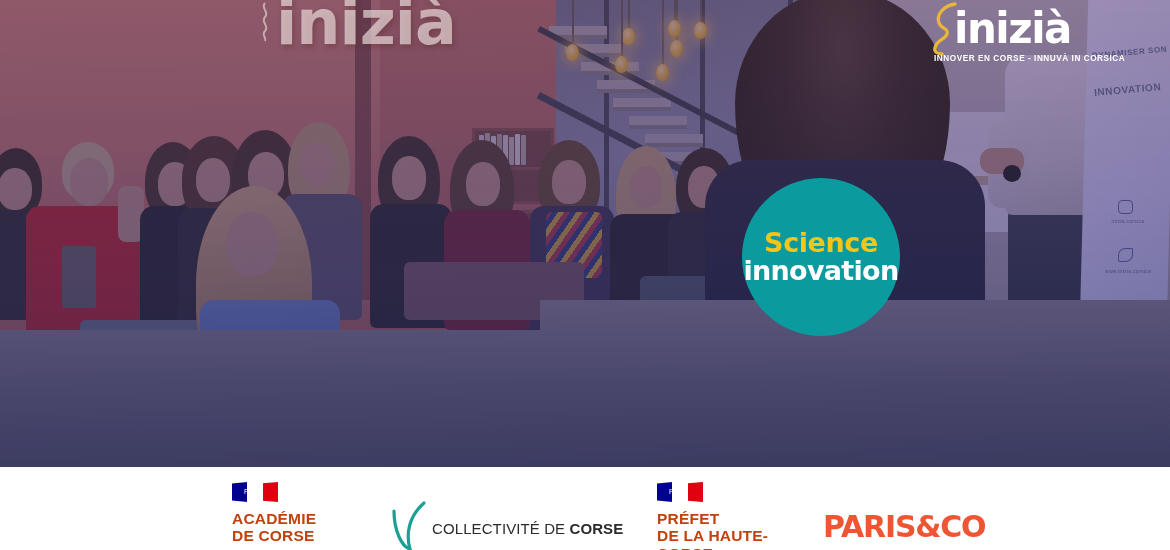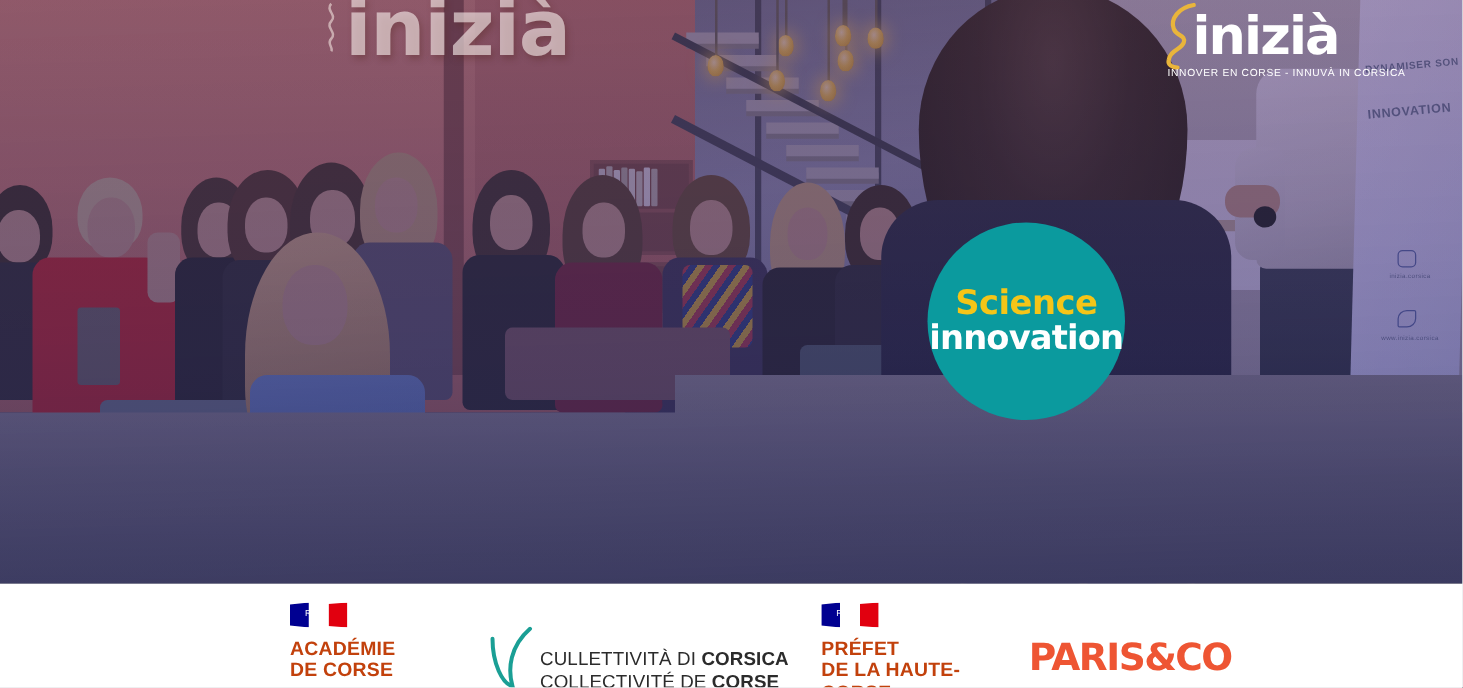--- a/index.html
+++ b/index.html
@@ -276,21 +276,21 @@
   .inizia-logo { position: absolute; left: 930px; top: 2px; width: 170px; height: 70px; }
   .inizia-word {
     position: absolute; left: 24px; top: 6px;
     font-family: "DejaVu Sans", sans-serif;
     font-size: 42px; font-weight: 700; color: #ffffff;
     letter-spacing: -1.5px; line-height: 1;
   }
   .inizia-tag {
     position: absolute; left: 4px; top: 52px;
     font-family: "Liberation Sans", sans-serif;
-    font-size: 8.2px; font-weight: 400; color: #ffffff;
+    font-size: 8.2px; font-weight: 700; color: #ffffff;
     letter-spacing: .55px; white-space: nowrap;
   }
 
   
   .footer {
     position: absolute; left: 0; top: 467px; width: 1170px; height: 83px;
     background: #ffffff;
   }
   .flag { display: inline-block; width: 46px; height: 20px; position: relative; }
   .flag .b { position: absolute; left: 0;  top: 0; width: 15.3px; height: 20px; background: #000091;
@@ -563,23 +563,20 @@
         <div>Liberté</div>
 
       </div>
     </div>
 
     <div style="position:absolute;left:392px;top:38px;display:flex;align-items:flex-start;">
       <svg style="width:36px;height:50px;margin-right:4px;margin-top:-4px;" viewBox="0 0 36 50">
         <path d="M2 10 C2 30, 10 46, 18 48 C14 34, 16 16, 32 2" stroke="#1a9f95" stroke-width="3.2" fill="none" stroke-linecap="round"></path>
       </svg>
       <div style="margin-top:14px;">
-        <div class="cdc-text-1">
-          <span>CULLETTIVITÀ DI </span><b>CORSICA</b>
-        </div>
         <div class="cdc-text-2">
           <span>COLLECTIVITÉ DE </span><b>CORSE</b>
         </div>
       </div>
     </div>
 
     <div style="position:absolute;left:657px;top:15px;">
       <div class="flag">
         <span class="b"></span><span class="w"></span><span class="r"></span>
         <span class="m">RF</span>

